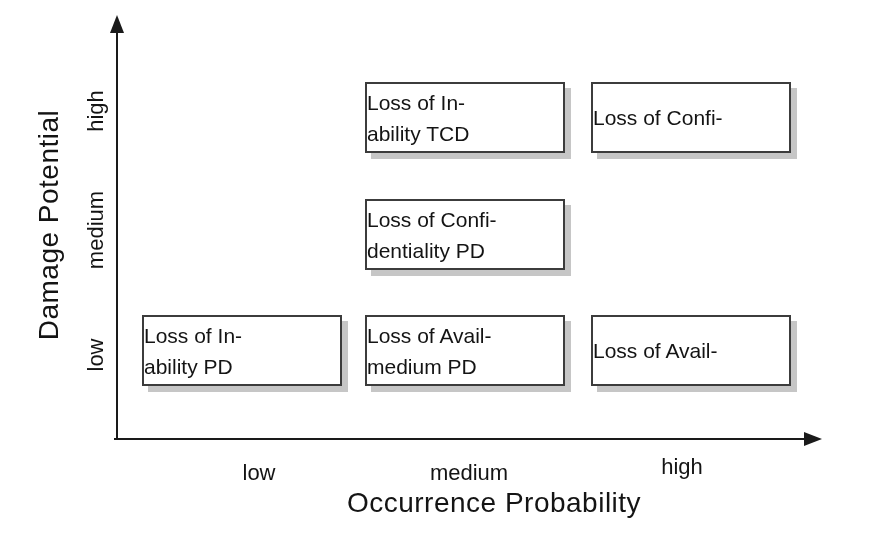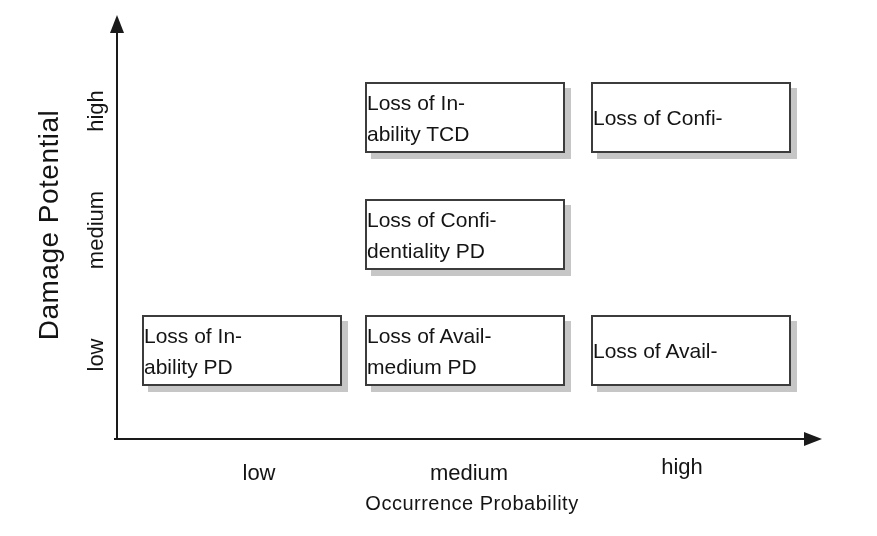--- a/index.html
+++ b/index.html
@@ -39,23 +39,23 @@
     position: absolute; left: 96px;
     transform: translate(-50%, -50%) rotate(-90deg);
     font-size: 22px; white-space: nowrap;
   }
   .x-tick {
     position: absolute;
     transform: translate(-50%, -50%);
     font-size: 22px; white-space: nowrap;
   }
   .x-axis-title {
-    position: absolute; left: 472px; top: 503px;
+    position: absolute; left: 494px; top: 503px;
     transform: translate(-50%, -50%);
-    font-size: 20px; white-space: nowrap; letter-spacing: 0.5px; text-align: center;
+    font-size: 28px; white-space: nowrap; letter-spacing: 0.5px; text-align: center;
   }
   .node {
     position: absolute;
     width: 200px; height: 71px;
     background: #ffffff;
     border: 2px solid #3c3c3c;
     box-shadow: 6px 6px 0 #c6c6c6;
     display: flex; flex-direction: column;
     align-items: flex-start; justify-content: center;
     font-size: 21px; line-height: 31px;

